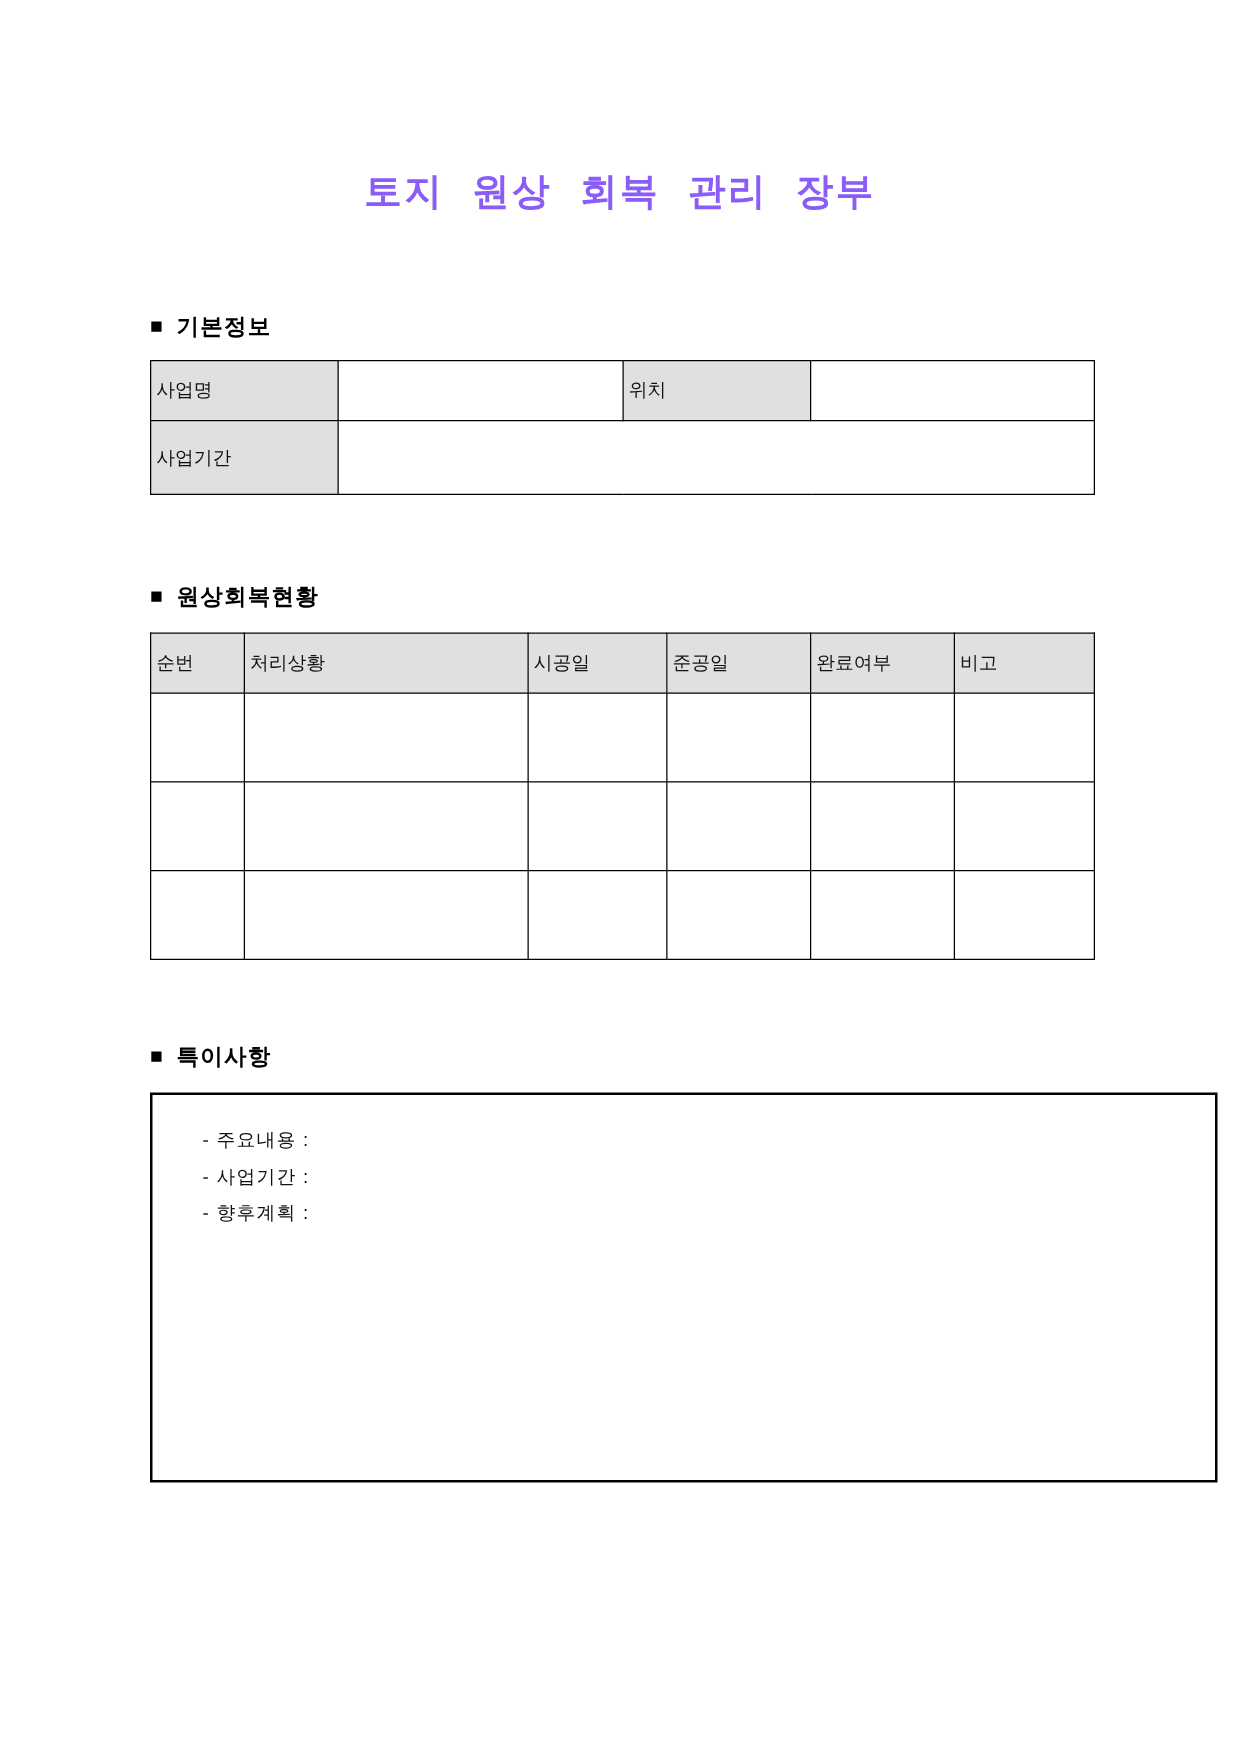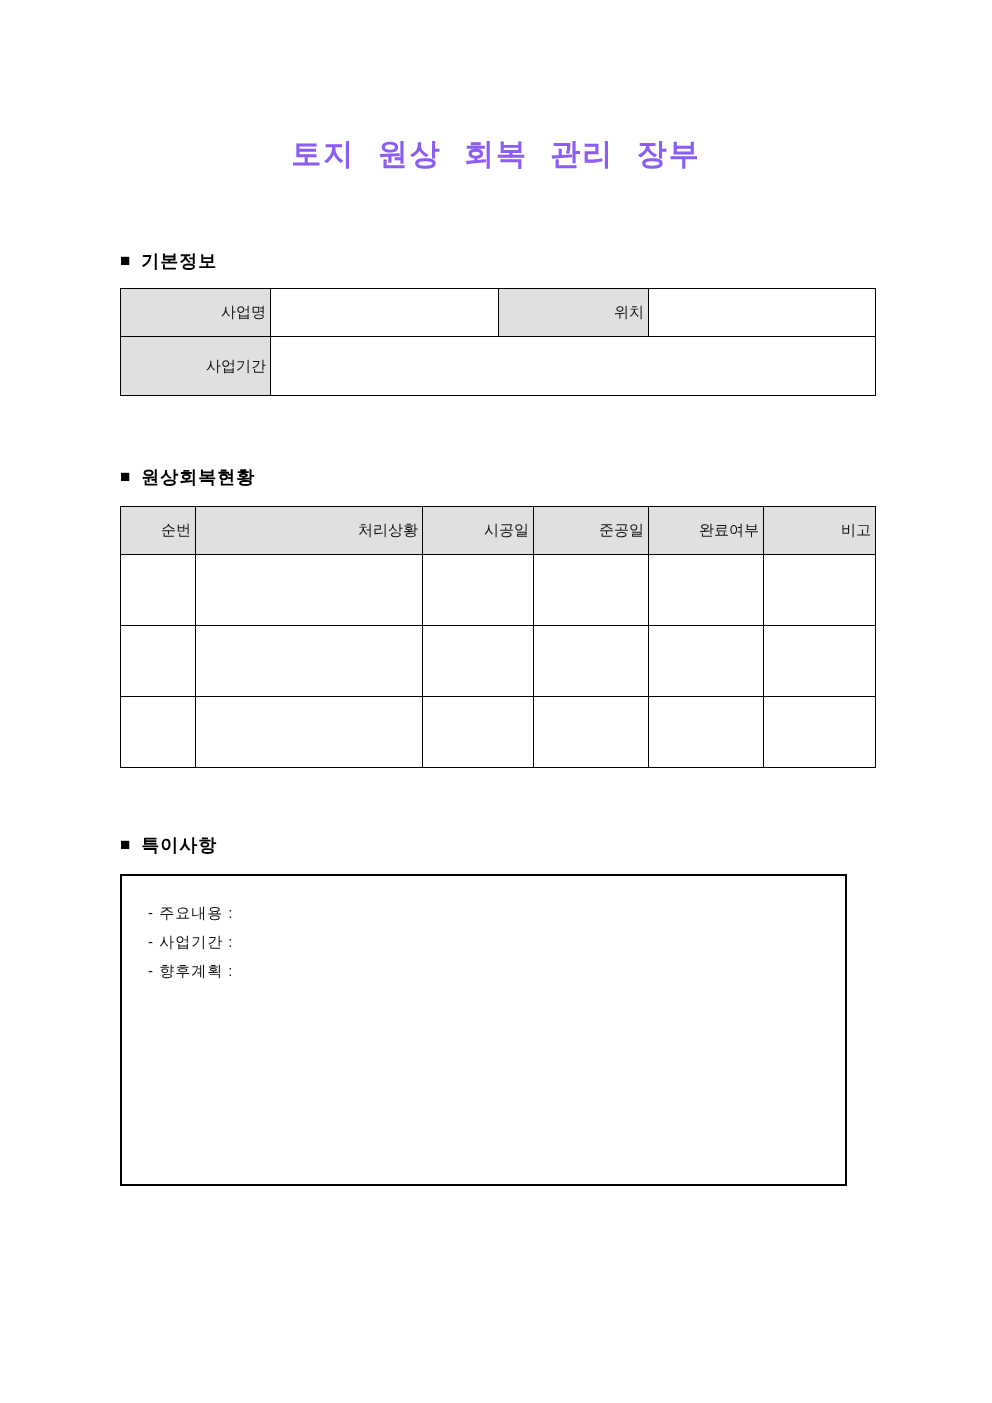--- a/index.html
+++ b/index.html
@@ -52,21 +52,21 @@
     border-collapse: collapse;
     table-layout: fixed;
     width: 755px;
   }
   table, td, th {
     border: 1.5px solid #000000;
   }
   td, th {
     font-size: 15px;
     font-weight: 400;
-    text-align: right;
+    text-align: left;
     vertical-align: middle;
     padding: 14px 4px;
     overflow: hidden;
   }
   .hdr-cell {
     background: #e0e0e0;
   }
   .val-cell {
     background: #ffffff;
   }
@@ -75,25 +75,25 @@
   .info-table tr.r1 { height: 45px; }
   .info-table tr.r2 { height: 41px; }
   .info-table tr.r3 { height: 59px; }
 
   .status-table { margin-top: 18px; }
   .status-table tr.head-row { height: 28px; }
   .status-table tr.body-row { height: 71px; }
 
   .notes-box {
     margin-top: 18px;
-    width: 727px;
+    width: 854px;
     height: 312px;
     border: 2px solid #000000;
     background: #ffffff;
-    padding: 22px 0 0 26px;
+    padding: 22px 0 0 40px;
   }
   .notes-box .note-line {
     font-size: 15px;
     line-height: 29px;
     color: #111111;
     letter-spacing: 1px;
   }
 </style>
 </head>
 <body>

